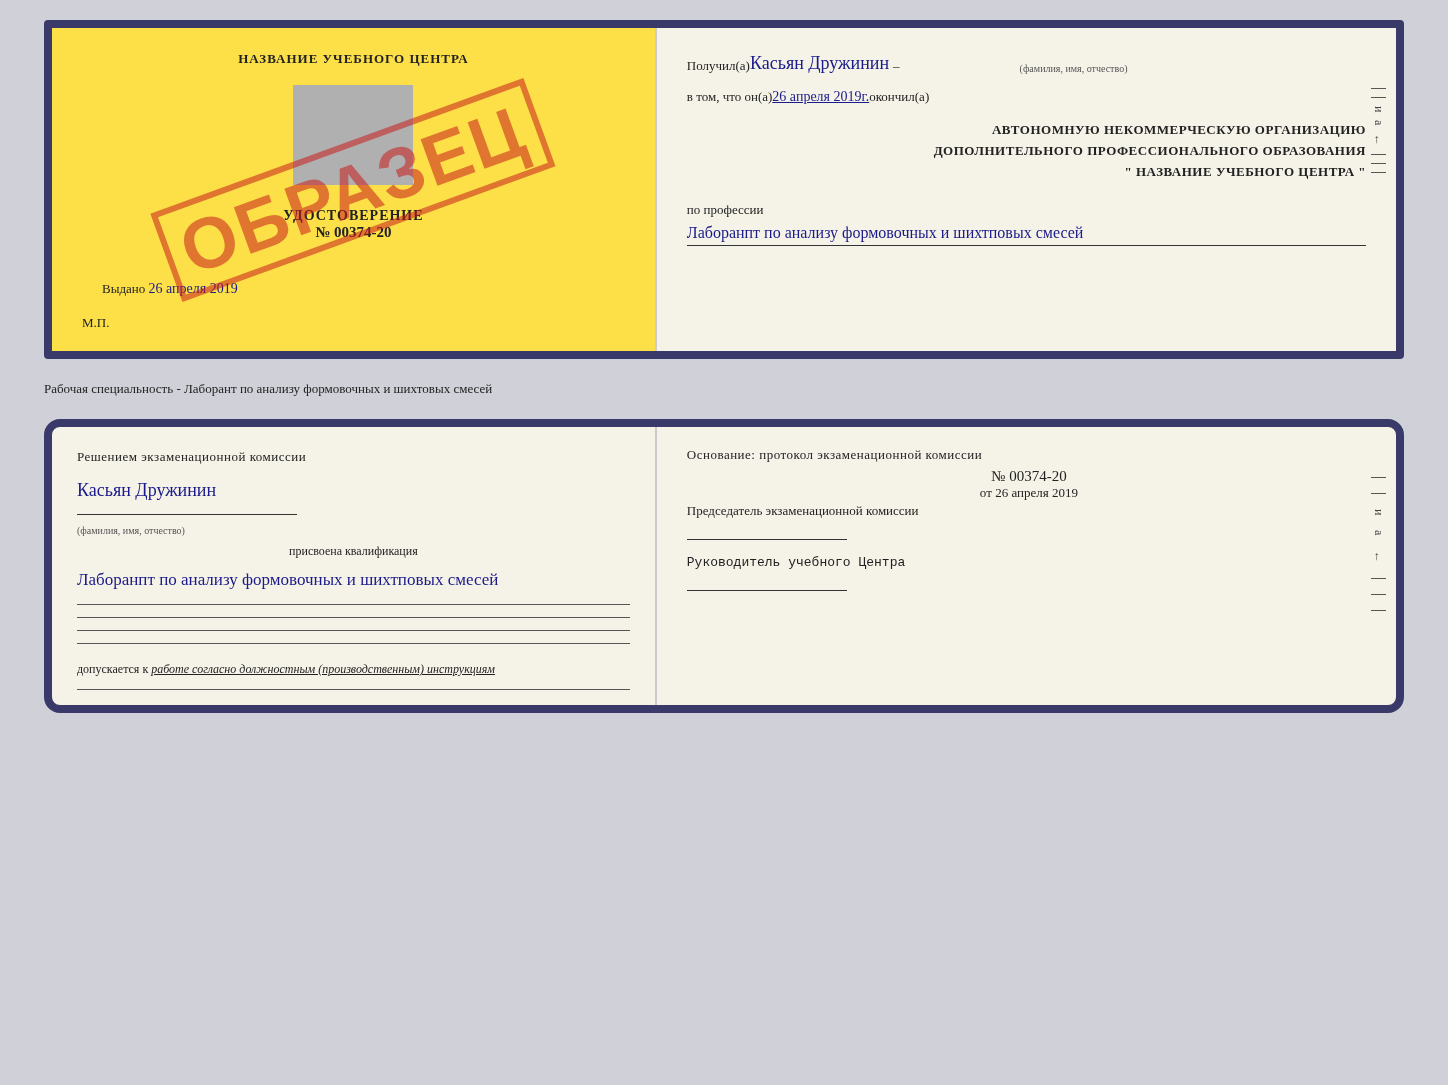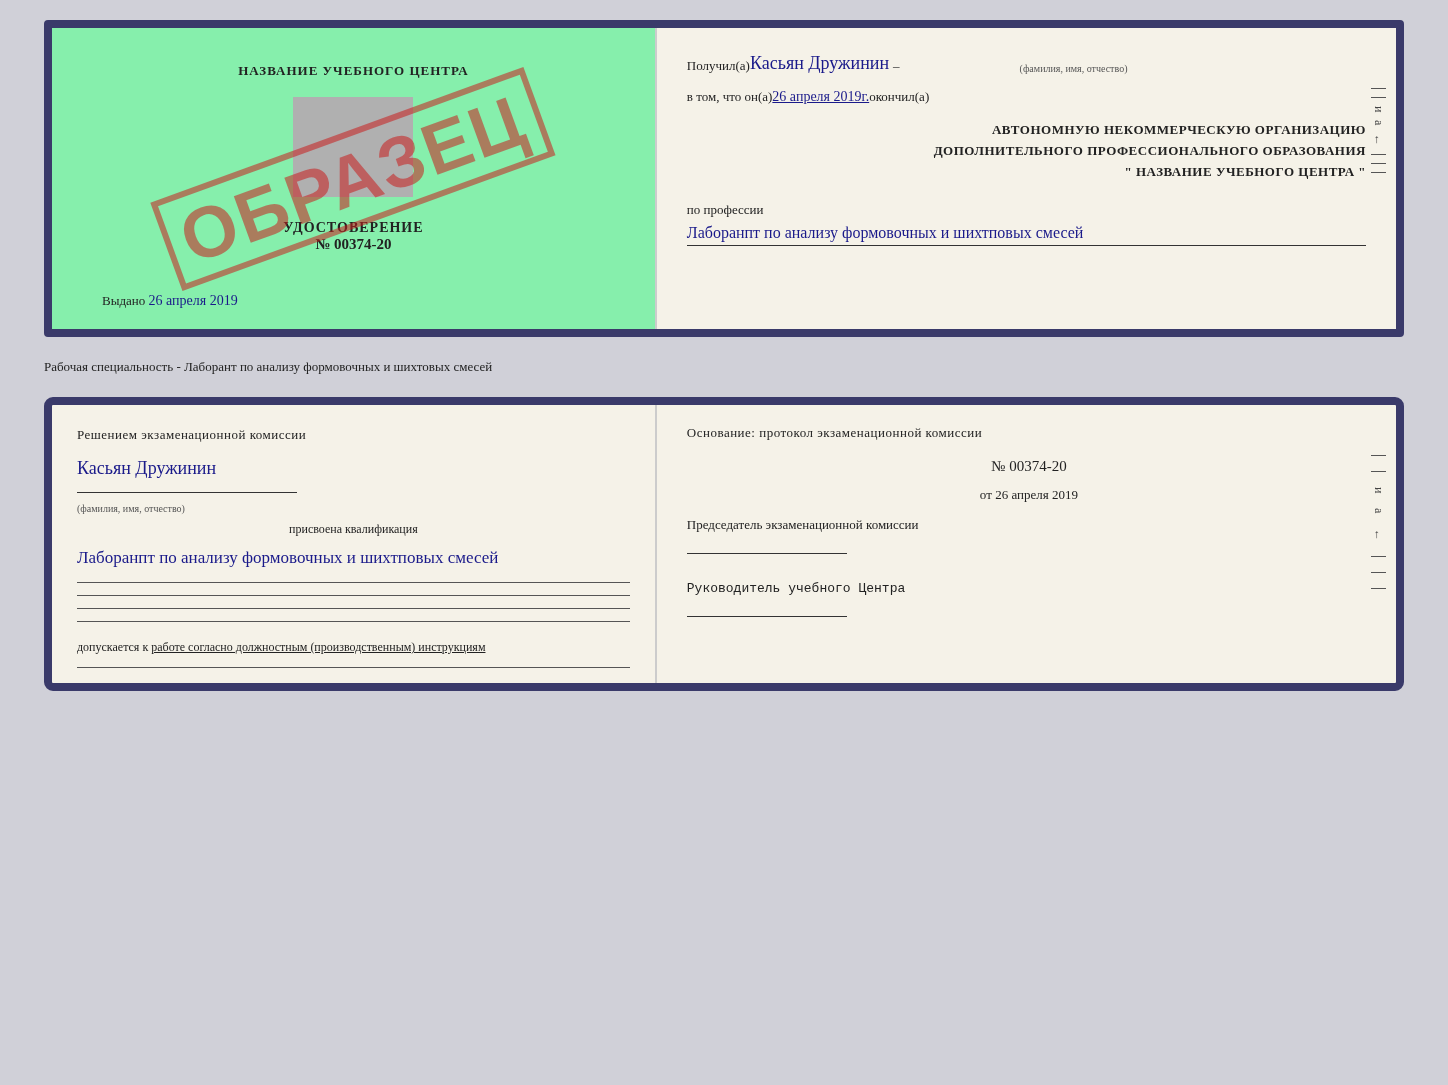--- a/index.html
+++ b/index.html
@@ -21,23 +21,23 @@
       border-radius: 4px;
       width: 1360px;
       display: flex;
       position: relative;
       overflow: hidden;
     }
 
     .doc-left {
       width: 45%;
       border-right: 2px solid #ccc;
-      padding: 30px 30px 20px 30px;
+      padding: 18px 30px 20px 30px;
       position: relative;
-      background: #86efac;
+      background: #fde047;
     }
 
     .doc-right {
       width: 55%;
       padding: 25px 30px 20px 30px;
       background: #f5f2e8;
       position: relative;
     }
 
     
@@ -195,41 +195,40 @@
       font-size: 13px;
       color: #222;
       padding: 4px 0;
     }
 
     
     .bottom-card {
       width: 1360px;
       background: #f5f2e8;
       border: 8px solid #3a3a6a;
-      border-radius: 9px;
+      border-radius: 16px;
       display: flex;
       position: relative;
       overflow: hidden;
     }
 
     .bottom-left {
       width: 45%;
       border-right: 2px solid #ccc;
       padding: 20px 25px 15px 25px;
       display: flex;
       flex-direction: column;
       gap: 8px;
     }
 
     .bottom-right {
       width: 55%;
       padding: 20px 25px 21px 30px;
       display: flex;
       flex-direction: column;
-      gap: 12px;
     }
 
     .komissia-title {
       font-size: 13px;
       color: #222;
       letter-spacing: 0.5px;
       line-height: 1.5;
       font-weight: normal;
     }
 
@@ -264,20 +263,21 @@
       line-height: 1.5;
     }
 
     .dopuskaetsya-text {
       font-size: 12px;
       color: #222;
       margin-top: 10px;
     }
 
     .italic-underlined {
+      font-style: italic;
       text-decoration: underline;
     }
 
     .osnov-title {
       font-size: 13px;
       color: #222;
       letter-spacing: 0.5px;
     }
 
     .protocol-number {
@@ -332,20 +332,23 @@
   <div class="doc-left">
     <div class="title-text">НАЗВАНИЕ УЧЕБНОГО ЦЕНТРА</div>
     <div class="gray-photo-box"></div>
     <div class="udostoverenie-box">
       <div class="udostoverenie-title">УДОСТОВЕРЕНИЕ</div>
       <div class="udostoverenie-number">№ 00374-20</div>
     </div>
     <div class="vydano-line">
       <span>Выдано</span>
       <span class="handwritten" style="font-size:14px;">26 апреля 2019</span>
+    </div>
+    <div class="mp-line">
+      <span>М.П.</span>
     </div>
 
     <div class="stamp-obrazec">ОБРАЗЕЦ</div>
   </div>
 
   <div class="doc-right">
     <div class="top-right-content">
 
       <div class="line-row">
         <span>Получил(a)</span>

